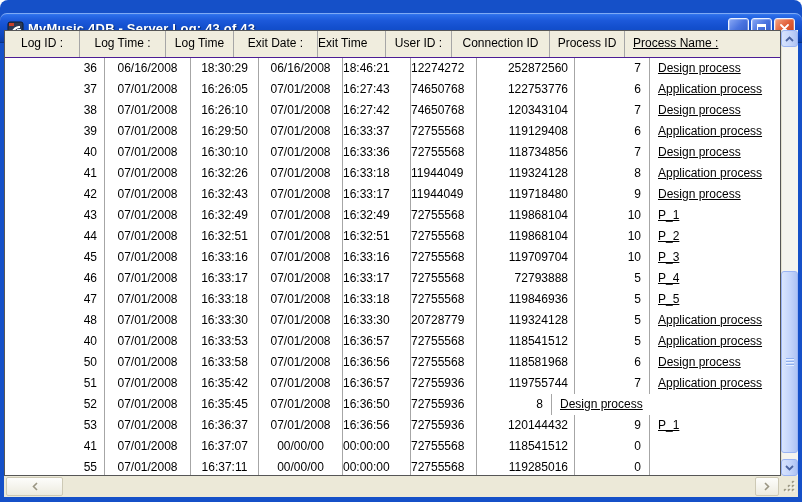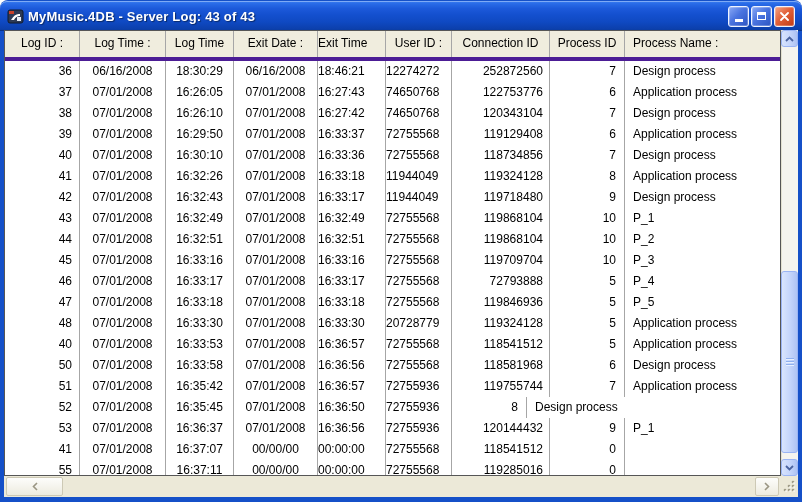--- a/index.html
+++ b/index.html
@@ -1,54 +1,54 @@
 <!DOCTYPE html>
 <html><head>
 <meta charset="utf-8">
 <style>
   html,body{margin:0;padding:0;background:#fff;font-family:"Liberation Sans",sans-serif;}
   .window{position:relative;width:802px;height:502px;background:#1550c8;border-radius:8px 8px 0 0;overflow:hidden;}
 
   
-  .titlebar{position:absolute;top:1px;left:0;right:0;height:30px;
+  .titlebar{position:absolute;top:13px;left:0;right:0;height:30px;
     background:linear-gradient(180deg,#3d81f2 0%,#2a6ce8 8%,#1c59da 25%,#1450cf 45%,#0f49c2 70%,#0c40ad 92%,#0a3a9c 100%);
     border-radius:7px 7px 0 0;display:flex;align-items:center;padding:0 5px;
     box-shadow:inset 0 1px 0 rgba(255,255,255,.35), inset 0 -1px 0 rgba(0,0,0,.15);}
   .app-icon{width:17px;height:17px;margin:0 4px 0 2px;flex:0 0 auto;display:block;}
   .title-text{color:#fff;font-weight:bold;font-size:13px;letter-spacing:.2px;
     text-shadow:1px 1px 1px #0a2a6a;white-space:nowrap;flex:1;}
   .controls{display:flex;gap:2px;margin-right:2px;}
   .tbtn{width:21px;height:21px;border-radius:3px;border:1px solid #eef3ff;box-sizing:border-box;
     display:flex;align-items:center;justify-content:center;padding:0;cursor:default;
     background:linear-gradient(135deg,#8aa9f5 0%,#4a74e0 45%,#2c55c2 100%);
     box-shadow:inset 0 0 0 1px rgba(255,255,255,.25);}
   .tbtn.close{background:linear-gradient(135deg,#f3a585 0%,#e2613a 45%,#c23a13 100%);}
   .glyph-min{display:block;width:8px;height:3px;background:#fff;margin-top:9px;}
   .glyph-max{display:block;width:9px;height:8px;border:1px solid #fff;border-top-width:3px;box-sizing:border-box;}
 
   
   .content{position:absolute;top:30px;left:4px;right:4px;bottom:5px;background:#ece9d8;}
 
   .table-wrap{position:absolute;top:0;left:0;right:17px;bottom:21px;border:1px solid #565656;
     background:#fff;overflow:hidden;display:flex;flex-direction:column;}
-  .thead{display:flex;height:26px;line-height:25px;background:#f0edde;border-bottom:4px solid #4c1d95;flex:0 0 auto;}
+  .thead{display:flex;height:26px;line-height:25px;background:#f0edde;border-bottom:1px solid #4c1d95;flex:0 0 auto;}
   .tbody{flex:1;}
-  .trow{display:flex;height:21px;line-height:21px;background:#fff;}
+  .trow{display:flex;height:21px;line-height:21px;background:#fff;padding-left:25px;}
   .cell,.hcell{box-sizing:border-box;border-right:1px solid #a6a6a6;font-size:12px;color:#000;
     white-space:nowrap;overflow:hidden;}
   .hcell{text-align:center;}
   .c0{width:75px;text-align:right;padding-right:7px;}
   .c1{width:86px;text-align:center;}
   .c2{width:68px;text-align:center;}
   .c3{width:84px;text-align:center;}
   .c4{width:68px;text-align:left;}
   .c5{width:66px;text-align:left;padding-right:7px;}
   .c6{width:98px;text-align:right;padding-right:6px;}
   .c7{width:75px;text-align:right;padding-right:8px;}
-  .c8{flex:1;text-align:left;padding-left:8px;border-right:none;}
+  .c8{flex:1;text-align:left;padding-left:8px;border-right:none;text-decoration:underline;}
   .hcell.c0,.hcell.c5,.hcell.c6,.hcell.c7{text-align:center;padding-right:0;}
   .hcell.c8{text-align:left;padding-left:8px;}
 
   
   .vscroll{position:absolute;top:0;right:0;width:17px;bottom:21px;background:#f5f4ef;
     box-shadow:inset 1px 0 0 #e3e1d1;}
   .sbtn{position:absolute;left:0;width:17px;height:17px;box-sizing:border-box;border:1px solid #9ab4f4;border-radius:3px;
     background:linear-gradient(90deg,#d7e3fd 0%,#c6d6fb 50%,#adc2f3 100%);
     display:flex;align-items:center;justify-content:center;}
   .sbtn.up{top:0;}

